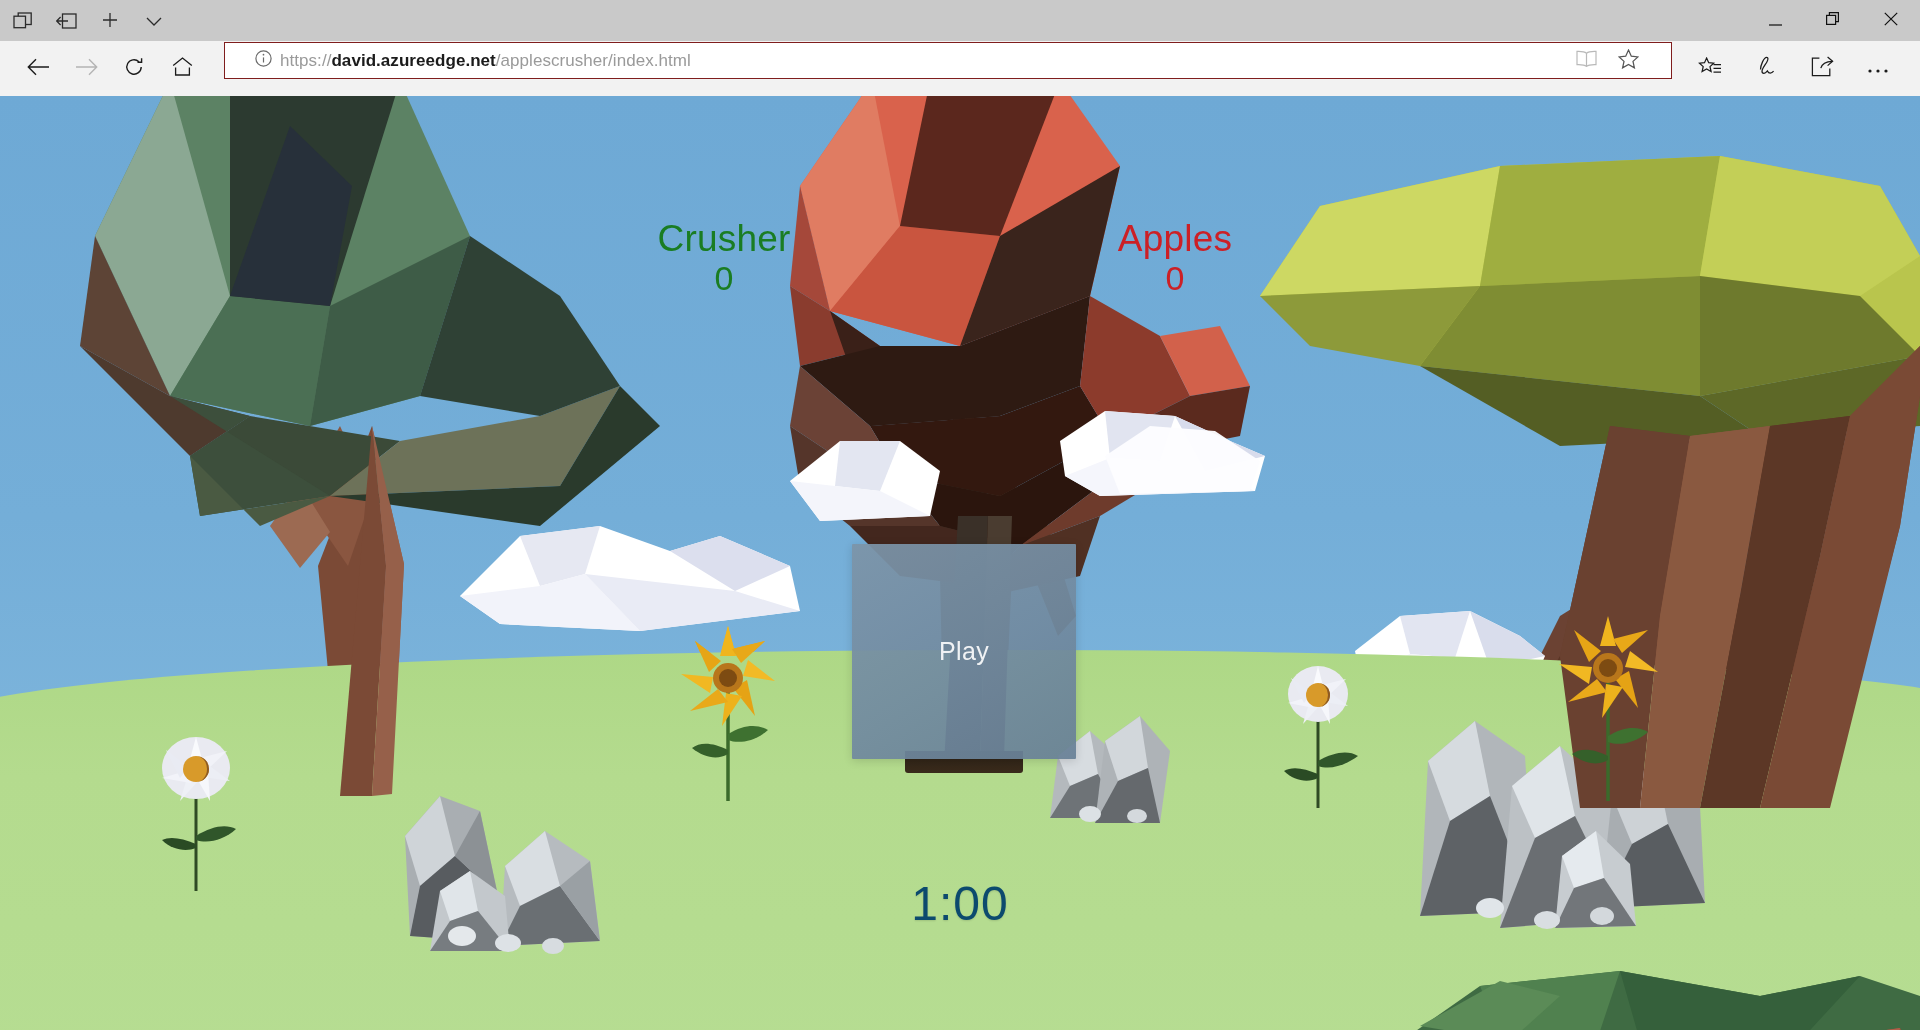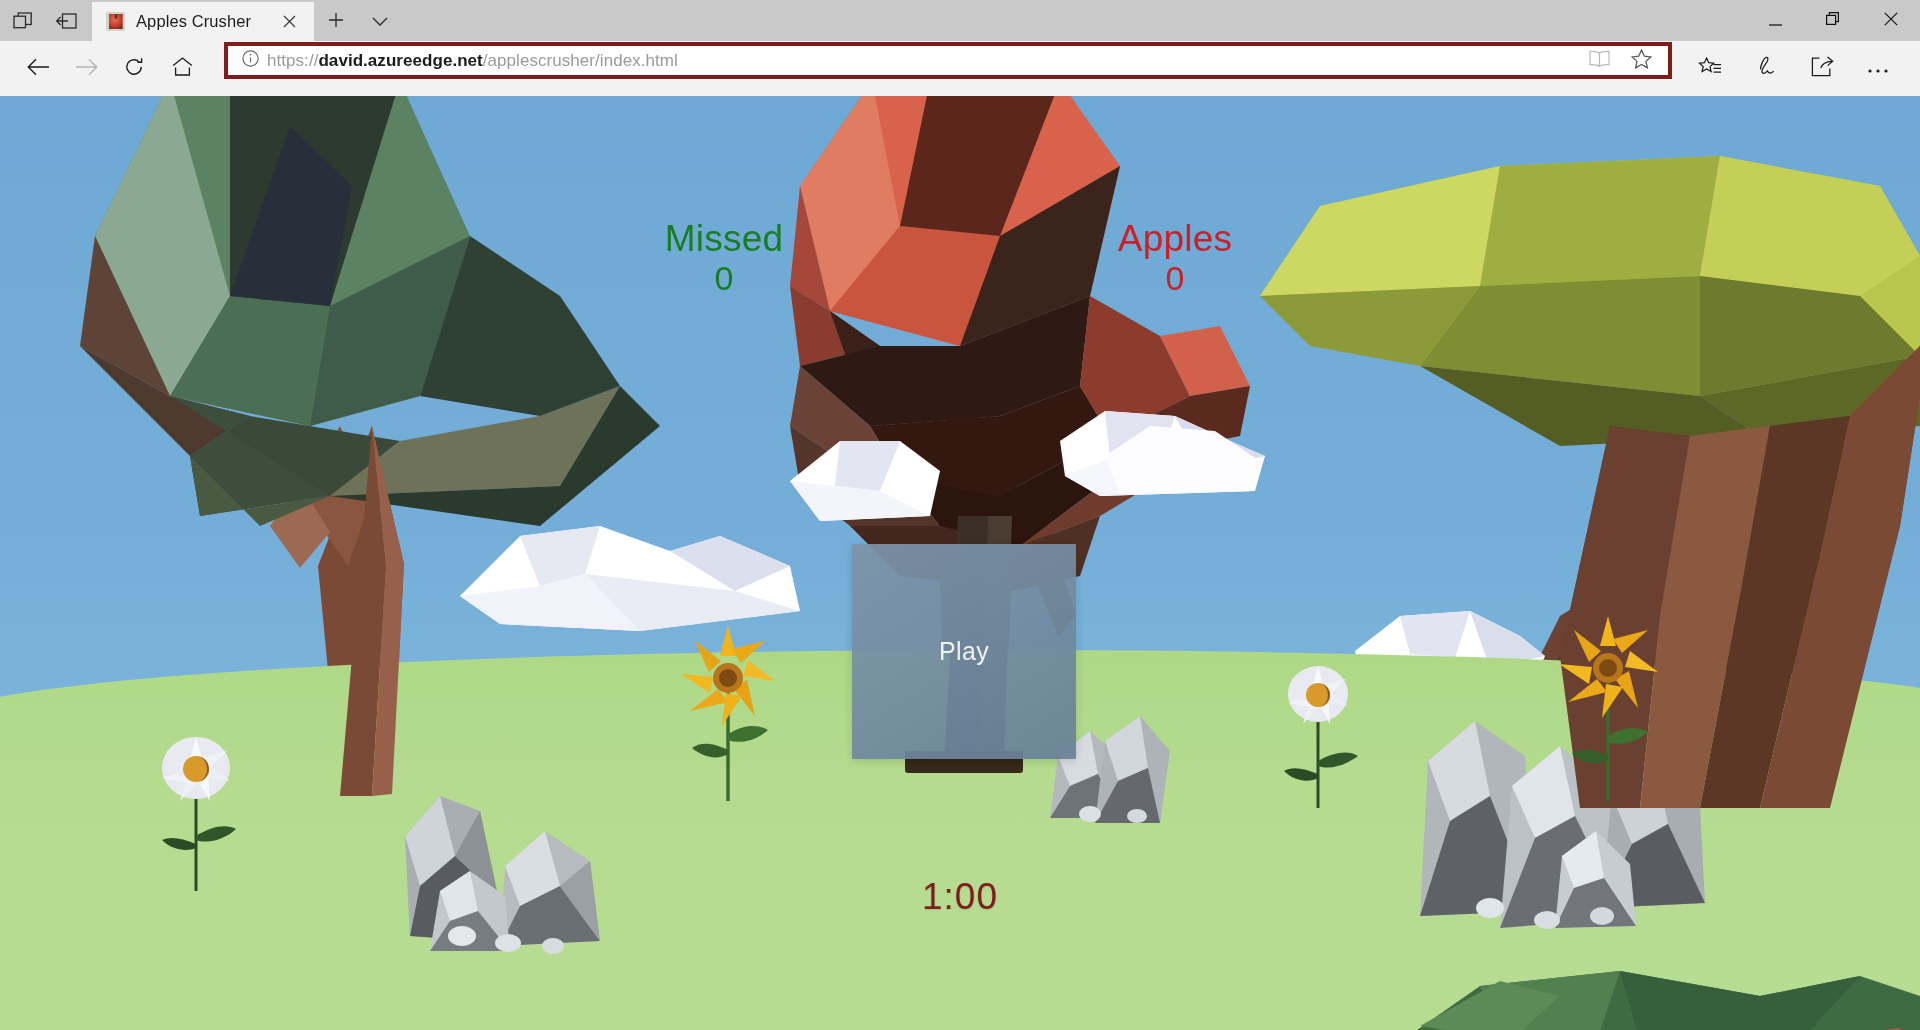--- a/index.html
+++ b/index.html
@@ -62,21 +62,21 @@
     padding:0 14px; gap:0;
   }
   .nav-btn {
     width:48px; height:44px; display:flex; align-items:center; justify-content:center;
     color:#1b1b1b;
   }
   .nav-btn.disabled { color:#b4b4b4; }
 
   .urlbar {
     flex:1; height:37px; margin:0 10px 16px 18px; background:#fff;
-    border:4px solid #7f1d1d; display:flex; align-items:center; padding:0 6px;
+    border:1px solid #7f1d1d; display:flex; align-items:center; padding:0 22px;
     position:relative;
   }
   .url-info {
     width:33px; height:33px; display:flex; align-items:center; justify-content:center;
     color:#6a6a6a; flex:0 0 33px;
   }
   .url-text {
     flex:1; font-size:17px; color:#9a9a9a; white-space:nowrap; overflow:hidden;
     letter-spacing:.05px;
   }
@@ -109,21 +109,21 @@
   
   .hud { position:absolute; inset:0; pointer-events:none; }
   .hud-stat { position:absolute; text-align:center; line-height:1.12; }
   .hud-label { font-size:37px; font-weight:400; letter-spacing:.2px; }
   .hud-value { font-size:34px; font-weight:400; }
   #stat-touched { left:604px; top:122px; width:240px; color:#1a7d23; }
   #stat-missed  { left:1055px; top:122px; width:240px; color:#cc2026; }
 
   .timer {
     position:absolute; left:0; right:0; top:780px; text-align:center;
-    font-size:37px; color:#7f1d1d; letter-spacing:1px;
+    font-size:48px; color:#0c4a6e; letter-spacing:1px;
     text-shadow:0 1px 2px rgba(0,0,0,.12);
   }
 
   
   .play-panel {
     position:absolute; left:852px; top:448px; width:224px; height:215px;
     background:linear-gradient(150deg, rgba(124,148,168,.93) 0%, rgba(113,138,160,.93) 55%, rgba(104,128,150,.93) 100%);
     border-radius:1px;
     display:flex; align-items:center; justify-content:center;
     pointer-events:auto; cursor:pointer;
@@ -154,29 +154,20 @@
 
     <div class="tb-sysbtn">
       <span>
         <svg width="21" height="16" viewBox="0 0 21 16" fill="none" stroke="currentColor" stroke-width="1.3">
           <rect x="6.5" y="1" width="13.5" height="14"></rect>
             <path d="M12 8H0.6M4.6 4 0.6 8l4 4"></path>
         </svg>
       </span>
     </div>
 
-    <div class="tab">
-      <div class="tab-favicon"></div>
-      <div class="tab-title">Apples Crusher</div>
-      <div class="tab-close">
-        <svg width="13" height="13" viewBox="0 0 13 13" stroke="currentColor" stroke-width="1.2">
-            <path d="M1 1l11 11M12 1L1 12"></path>
-          </svg>
-      </div>
-    </div>
 
     <div class="tab-newbtn">
       <span>
         <svg width="16" height="16" viewBox="0 0 16 16" stroke="currentColor" stroke-width="1.3">
             <path d="M8 1v14M1 8h14"></path>
           </svg>
       </span>
     </div>
 
     <div class="tab-menubtn">
@@ -697,21 +688,21 @@
         <path d="M1470 955 L1610 935 L1600 990 L1500 995 Z" fill="#a6594a"></path>
         <path d="M1610 935 L1720 960 L1700 1005 L1600 990 Z" fill="#6f3a2c"></path>
         <path d="M1780 995 L1810 945 L1900 932 L1920 965 L1920 1010 L1790 1010 Z" fill="#95503d"></path>
         <path d="M1810 945 L1900 932 L1890 980 L1820 985 Z" fill="#b05f49"></path>
       </g>
     </svg>
 
     <div class="hud">
 
       <div class="hud-stat" id="stat-touched">
-        <div class="hud-label">Missed</div>
+        <div class="hud-label">Crusher</div>
         <div class="hud-value">0</div>
       </div>
 
       <div class="hud-stat" id="stat-missed">
         <div class="hud-label">Apples</div>
         <div class="hud-value">0</div>
       </div>
 
       <div class="play-post"></div>
 

